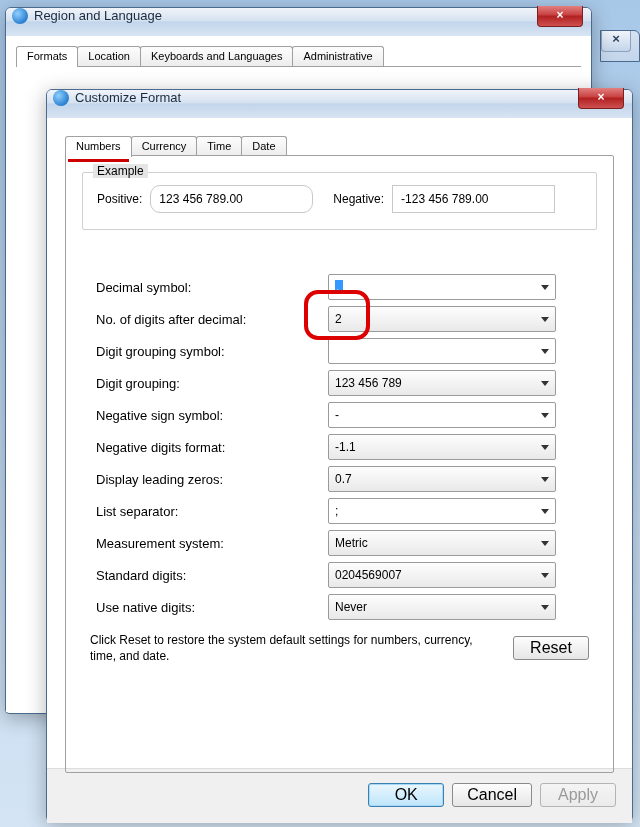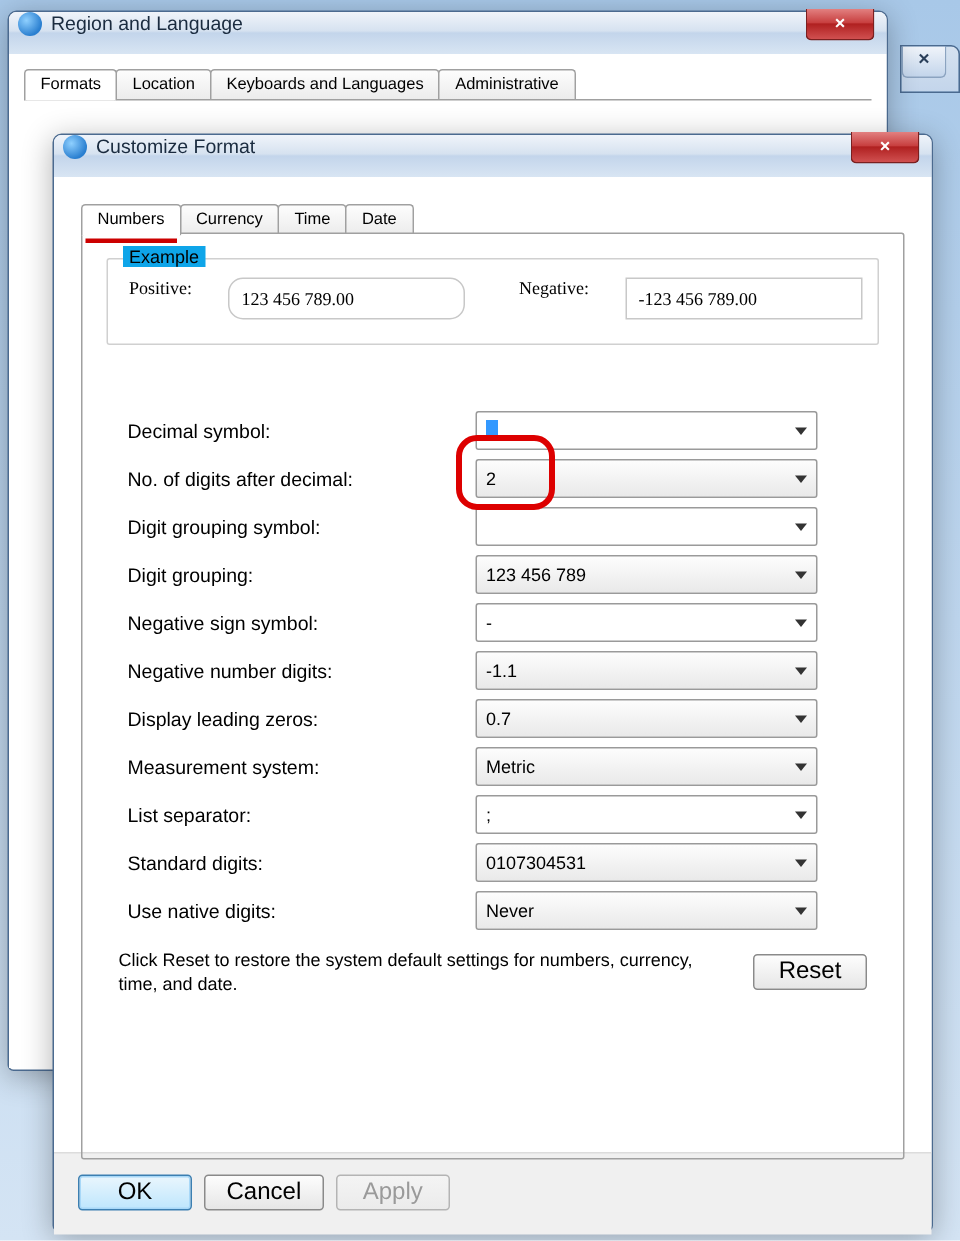--- a/index.html
+++ b/index.html
@@ -114,28 +114,28 @@
   border: 1px solid #d0d0d0;
   border-radius: 2px;
   padding: 12px 14px 16px 14px;
   margin: 6px 10px 8px 10px;
   position: relative;
 }
 .group-box > .legend {
   position: absolute;
   top: -9px;
   left: 10px;
-  background: #0ea5e9;
+  background: #e5e5e5;
   padding: 0 4px;
   font-size: 12px;
 }
 .example-row {
   display: flex;
-  gap: 18px;
-  font-family: Liberation Serif, serif;
+  gap: 2px;
+  align-items: center;
 }
 .ex-label { width: auto; margin-right: 6px; }
 .ex-box {
   border: 1px solid #c8c8c8;
   background: #fff;
   padding: 3px 8px;
   min-width: 140px;
   height: 20px;
   line-height: 20px;
   font-size: 12px;
@@ -215,20 +215,21 @@
 }
 .btn:disabled {
   color: #9a9a9a;
   background: linear-gradient(to bottom, #f4f4f4, #ebebeb);
   border-color: #b4b4b4;
   cursor: default;
 }
 .dialog-buttons {
   display: flex;
   gap: 8px;
+  justify-content: flex-end;
   padding: 14px 16px 16px 16px;
   background: #f0f0f0;
   border-top: 1px solid #dcdcdc;
 }
 .partial-strip {
   position: absolute;
   background: linear-gradient(to bottom, #d6e2f0, #c3d5eb);
   border: 1px solid #4b6a8f;
   border-radius: 0 6px 0 0;
 }
@@ -249,21 +250,21 @@
   <div class="window-body" style="height:660px;">
     <div class="tabbar">
       <div class="tab active"><span>Formats</span></div>
       <div class="tab"><span>Location</span></div>
       <div class="tab"><span>Keyboards and Languages</span></div>
       <div class="tab"><span>Administrative</span></div>
     </div>
   </div>
 </div>
 
-<div class="window" style="left:35px; top:89px; width:585px; height:730px;">
+<div class="window" style="left:46px; top:89px; width:585px; height:730px;">
   <div class="titlebar">
     <span class="icon globe-icon"></span>
     <span class="title">Customize Format</span>
     <div class="close-btn">×</div>
   </div>
   <div class="window-body" style="padding-bottom:0; height:640px; position:relative;">
 
     <div class="tabbar" style="margin:8px 8px 0 8px; border-bottom:none;">
       <div class="tab active" style="position:relative;">
         <span>Numbers</span>
@@ -316,51 +317,51 @@
       </div>
 
       <div class="fieldrow">
         <label>Negative sign symbol:</label>
         <div class="combo editable">
             <span>-</span>
           </div>
       </div>
 
       <div class="fieldrow">
-        <label>Negative number digits:</label>
+        <label>Negative digits format:</label>
         <div class="combo">
             <span>-1.1</span>
           </div>
       </div>
 
       <div class="fieldrow">
         <label>Display leading zeros:</label>
         <div class="combo">
             <span>0.7</span>
-          </div>
-      </div>
-
-      <div class="fieldrow">
-        <label>Measurement system:</label>
-        <div class="combo">
-            <span>Metric</span>
           </div>
       </div>
 
       <div class="fieldrow">
         <label>List separator:</label>
         <div class="combo editable">
             <span>;</span>
           </div>
       </div>
 
       <div class="fieldrow">
+        <label>Measurement system:</label>
+        <div class="combo">
+            <span>Metric</span>
+          </div>
+      </div>
+
+      <div class="fieldrow">
         <label>Standard digits:</label>
         <div class="combo">
-            <span>0107304531</span>
+            <span>0204569007</span>
           </div>
       </div>
 
       <div class="fieldrow">
         <label>Use native digits:</label>
         <div class="combo">
             <span>Never</span>
           </div>
       </div>
 

